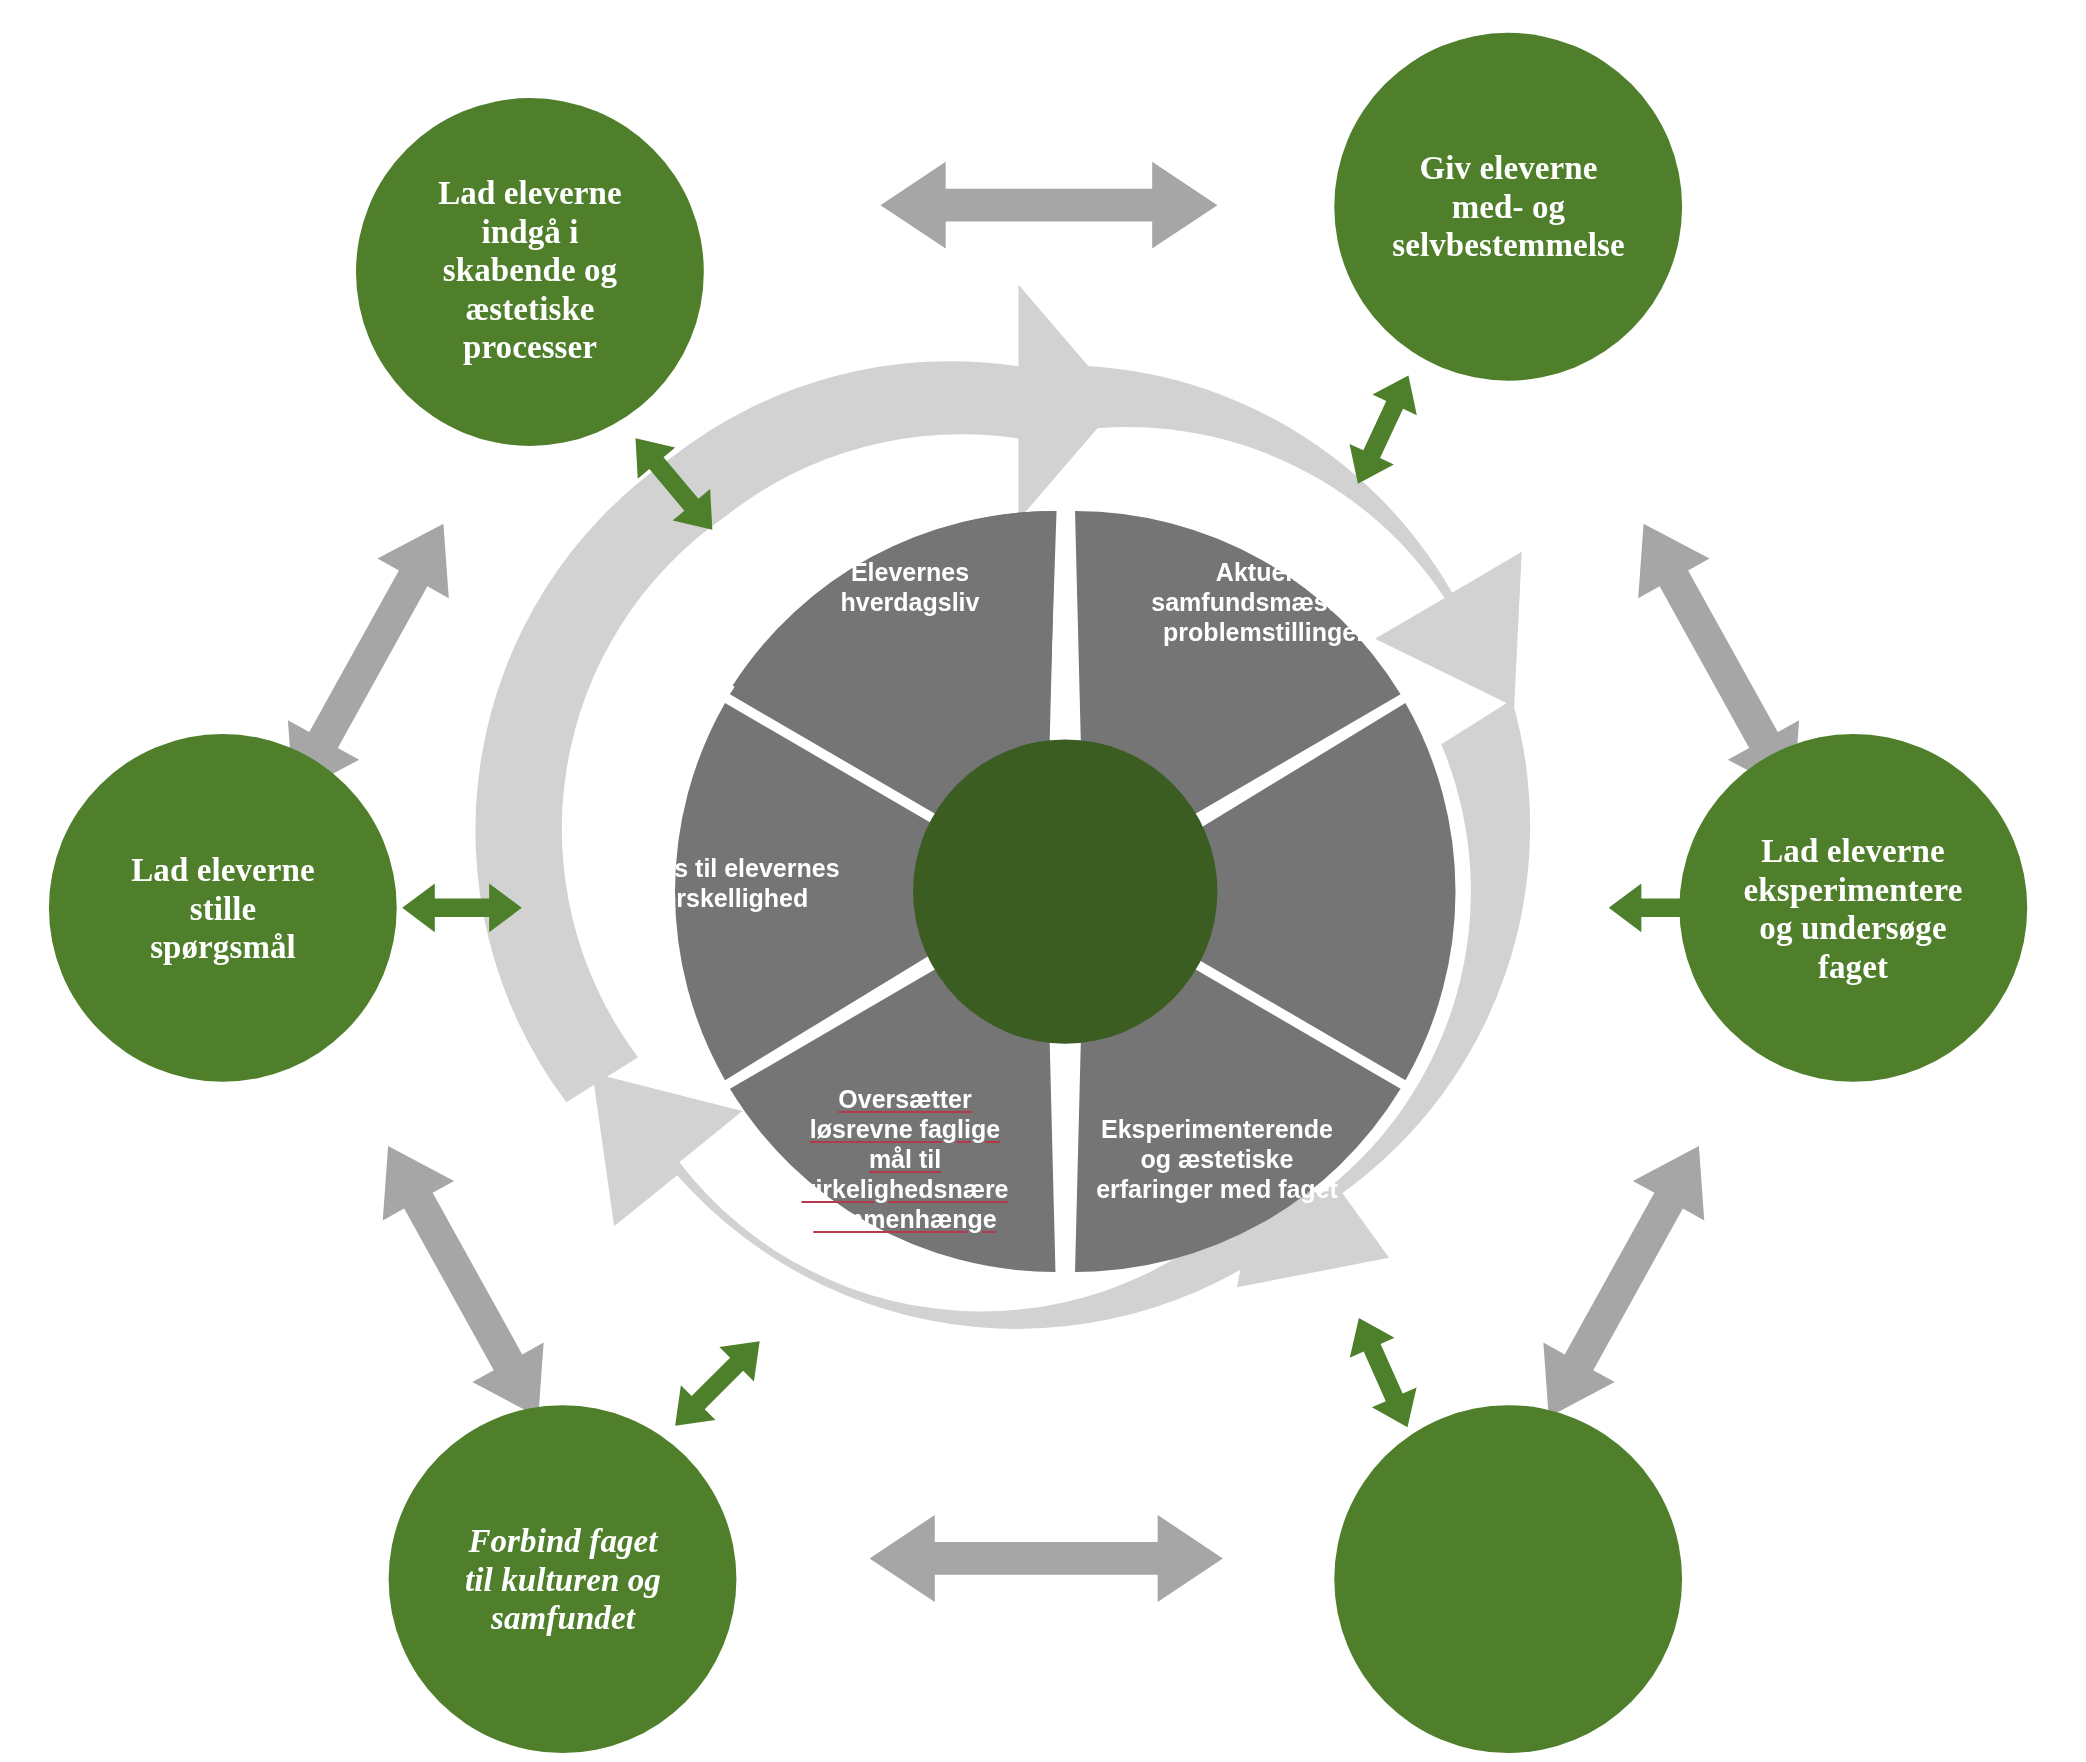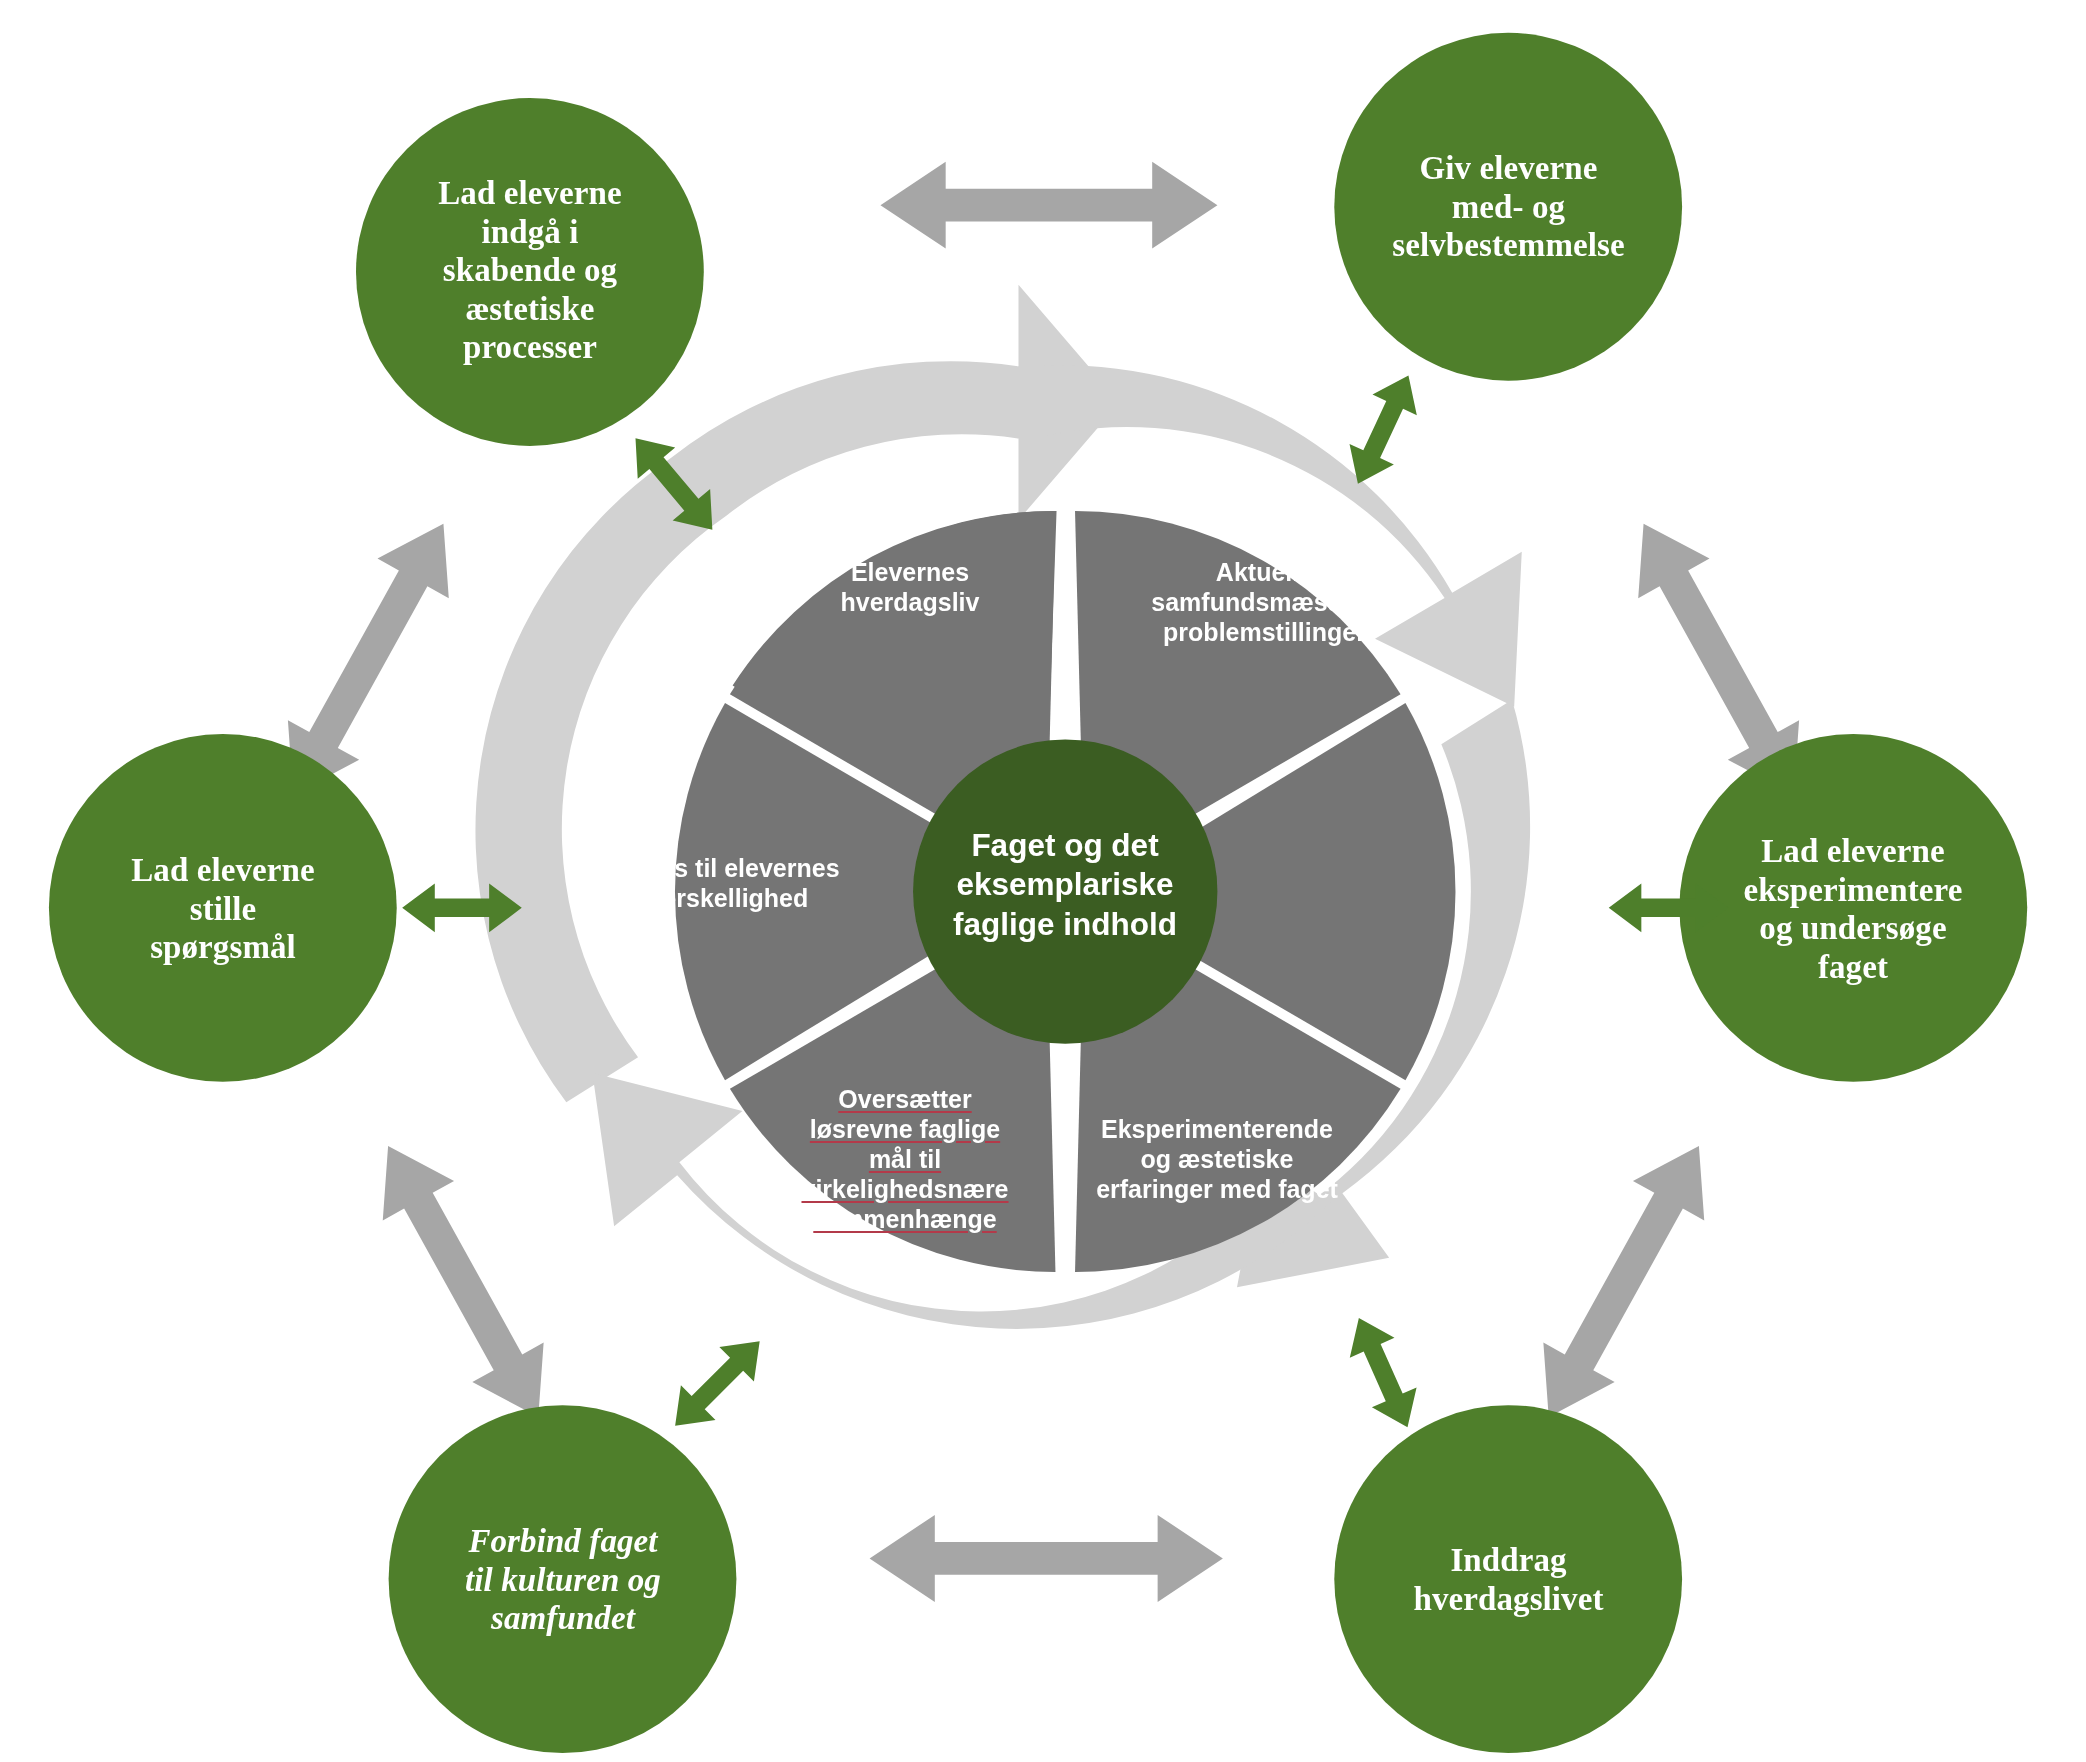--- a/index.html
+++ b/index.html
@@ -219,23 +219,20 @@
       <g transform="rotate(-45 1320 2545)">
         <polygon points="1210,2545 1270,2500 1270,2528 1370,2528 1370,2500 1430,2545 1370,2590 1370,2562 1270,2562 1270,2590"></polygon>
       </g>
 
       <g>
         <polygon points="740,1670 800,1625 800,1653 900,1653 900,1625 960,1670 900,1715 900,1687 800,1687 800,1715"></polygon>
       </g>
     </g>
   </svg>
 
-  <div class="label hub-label" style="left:902px;top:826px;width:326px;">Faget og det
-eksemplariske
-faglige indhold</div>
 
   <div class="label sector-label" style="left:758px;top:557px;width:304px;">Elevernes
 hverdagsliv</div>
 
   <div class="label sector-label" style="left:1107px;top:557px;width:315px;">Aktuelle
 samfundsmæssige
 problemstillinger</div>
 
 
   <div class="label sector-label" style="left:1054px;top:1114px;width:326px;">Eksperimenterende
@@ -259,22 +256,20 @@
 
   <div class="label circle-label" style="left:1340px;top:149px;width:337px;">Giv eleverne
 med- og
 selvbestemmelse</div>
 
   <div class="label circle-label" style="left:1679px;top:832px;width:348px;">Lad eleverne
 eksperimentere
 og undersøge
 faget</div>
 
-  <div class="label circle-label" style="left:1348px;top:1541px;width:321px;">Inddrag
-hverdagslivet</div>
 
   <div class="label circle-label" style="left:397px;top:1522px;width:332px;font-style:italic;">Forbind faget
 til kulturen og
 samfundet</div>
 
   <div class="label circle-label" style="left:60px;top:851px;width:326px;">Lad eleverne
 stille
 spørgsmål</div>
 
 </div>

